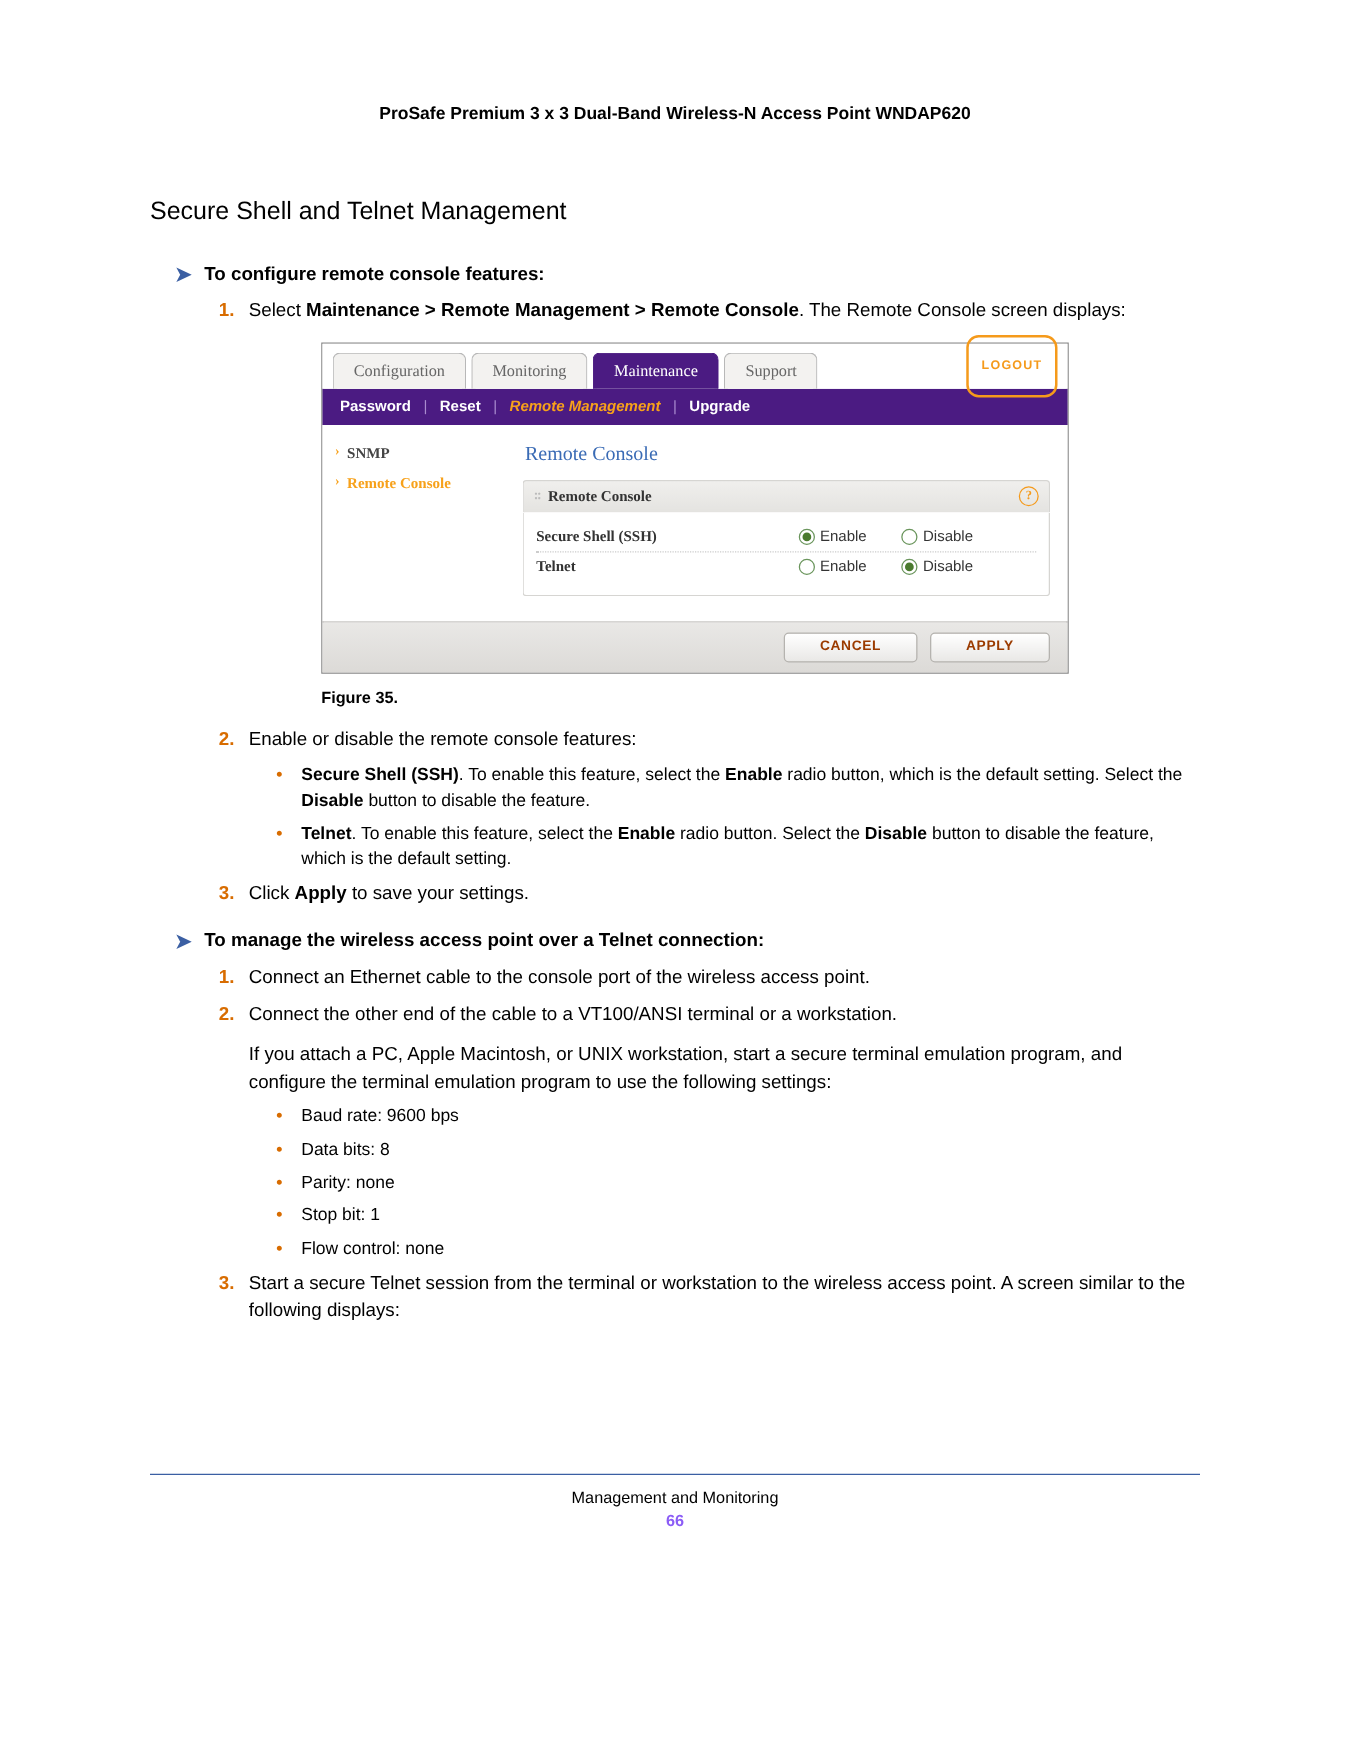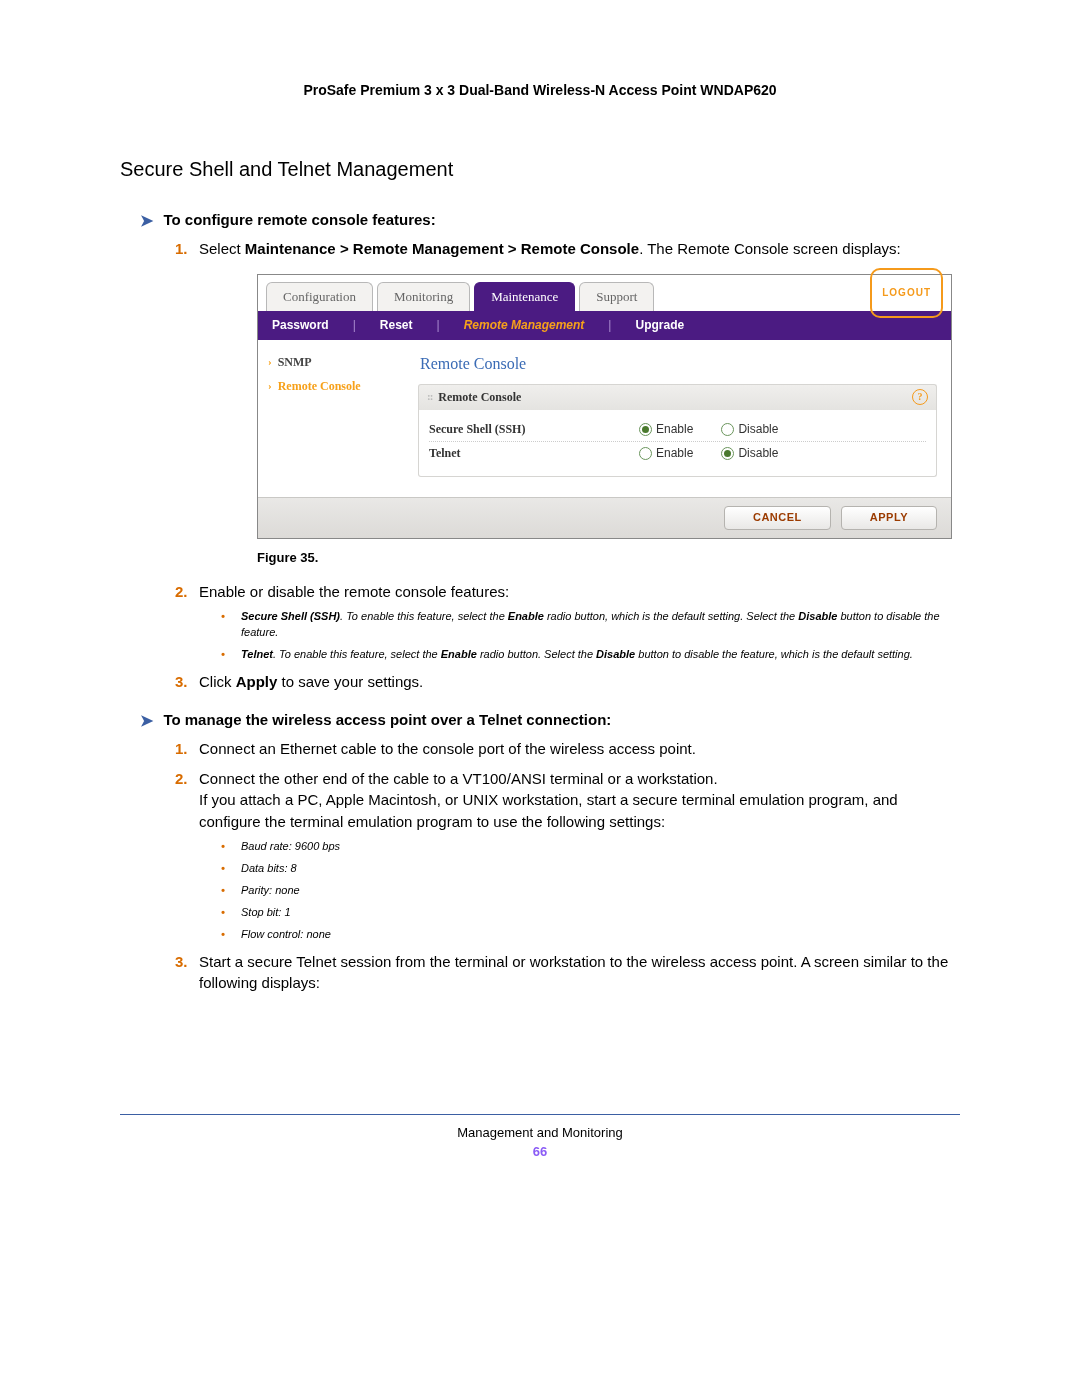--- a/index.html
+++ b/index.html
@@ -50,49 +50,49 @@
     position: relative;
     padding-left: 24px;
   }
   .steps > li > .num {
     position: absolute;
     left: 0;
     font-weight: bold;
     color: #d86c00;
   }
   .steps .continuation {
+    margin-top: 10px;
   }
   .bullets {
     list-style: none;
     margin: 6px 0 6px 22px;
   }
   .bullets > li {
     position: relative;
     padding-left: 20px;
     margin: 6px 0;
-    font-size: 11px;
+    font-size: 14px;
     line-height: 1.45;
-    font-style: italic;
   }
   .bullets > li::before {
     content: "•";
     position: absolute;
     left: 0;
     color: #d86c00;
     font-weight: bold;
   }
   .figure-caption {
     font-size: 13px;
     font-weight: bold;
     margin: 10px 0 14px 58px;
   }
   
   .ui-shot {
     margin: 14px 0 8px 58px;
-    width: 695px;
+    width: 598px;
     border: 1px solid #888;
     font-family: Verdana, Arial, sans-serif;
     font-size: 12px;
     background: #fff;
     box-shadow: 0 0 0 1px #ccc inset;
   }
   .ui-tabs {
     display: flex;
     align-items: flex-end;
     background: #fff;
@@ -127,21 +127,21 @@
     letter-spacing: 1px;
     align-self: center;
     margin-bottom: 6px;
   }
   .ui-subtabs {
     background: #4b1b82;
     color: #fff;
     padding: 6px 14px;
     font-size: 12px;
     display: flex;
-    gap: 24px;
+    gap: 10px;
     align-items: center;
   }
   .ui-subtabs .sub {
     font-weight: bold;
     color: #fff;
   }
   .ui-subtabs .sub.active { color: #f7a11a; font-style: italic; }
   .ui-subtabs .sep { color: #a98bcf; }
   .ui-body {
     display: flex;

